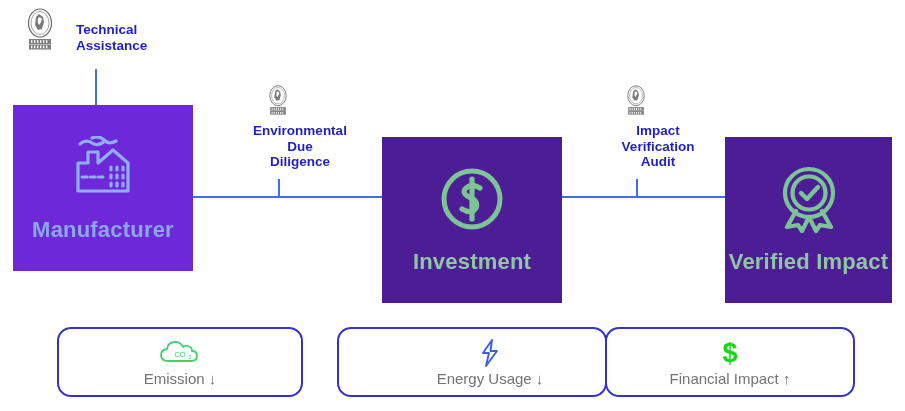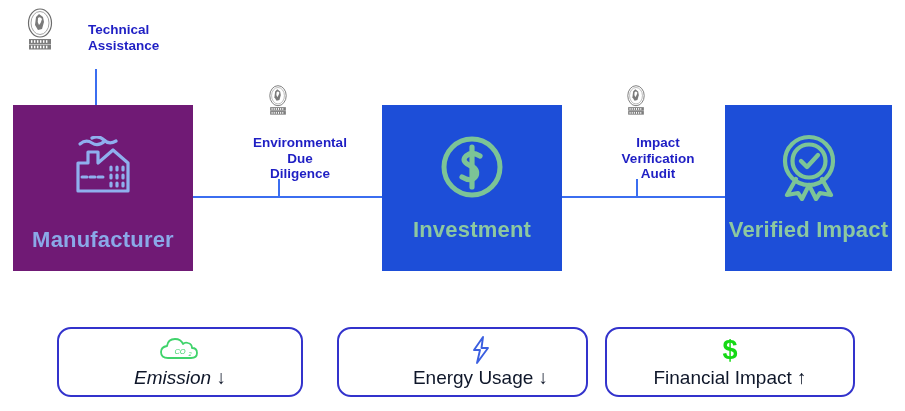--- a/index.html
+++ b/index.html
@@ -24,35 +24,34 @@
     display:flex;align-items:center;justify-content:center;
     height:72px;
   }
   .stage-box .stage-label{
     margin-top:14px;
     font-size:22px;
     font-weight:bold;
     letter-spacing:.2px;
     white-space:nowrap;
   }
-  .box-blue{background:#701a75;gap:10px;}
+  .box-blue{background:#6d28d9;}
   .box-blue .stage-label{color:#8aa9e8;}
-  .box-green{background:#1d4ed8;}
+  .box-green{background:#4c1d95;margin-top:32px;}
   .box-green .stage-label{color:#8dc8a0;}
 
   
   .hline{position:absolute;height:2px;background:#3b6ef0;}
   .vline{position:absolute;width:2px;background:#3b6ef0;}
 
   
   .service{
     position:absolute;
     display:flex;flex-direction:column;align-items:center;
     text-align:center;
-    gap:12px;
   }
   .service .svc-text{
     color:#1f1fc4;
     font-weight:bold;
     font-size:13.5px;
     line-height:15.5px;
     white-space:pre-line;
     margin-left:44px;
   }
   .service .bv-logo{margin-bottom:4px;}
@@ -66,22 +65,22 @@
     display:flex;flex-direction:column;
     align-items:center;justify-content:center;
     box-sizing:border-box;
   }
   .card .card-icon{
     height:30px;
     display:flex;align-items:center;justify-content:center;
     margin-bottom:2px;
   }
   .card .card-label{
-    font-size:19px;
-    color:#0f172a;
+    font-size:15px;
+    color:#737373;
     white-space:nowrap;
   }
   .dollar-glyph{
     font-size:27px;
     font-weight:bold;
     color:#16d916;
     line-height:28px;
     font-family:"Liberation Sans", sans-serif;
   }
 </style>
@@ -229,32 +228,32 @@
         <circle cx="35" cy="28" r="24"></circle>
         <circle cx="35" cy="28" r="16.5"></circle>
         <path d="M27 28 l6 6 l11 -12" stroke-width="4.4"></path>
         <path d="M22 46 L13 62 L24 60 L28 66 L35 52"></path>
         <path d="M48 46 L57 62 L46 60 L42 66 L35 52"></path>
       </svg>
     </span>
     <span class="stage-label">Verified Impact</span>
   </div>
 
-  <div class="card" style="left:57px;top:327px;width:246px;height:70px;font-style:italic;">
+  <div class="card" style="left:57px;top:327px;width:246px;height:70px;">
     <span class="card-icon">
       <svg width="44" height="28" viewBox="0 0 44 28" fill="none" stroke="#3fd36b" stroke-width="1.8" stroke-linecap="round" stroke-linejoin="round">
         <path d="M10 22 q-7 0 -7 -6 q0 -5 6 -6 q1 -7 8 -7 q6 0 8 5 q2 -2 5 -1 q4 1 4 5 q5 0 5 5 q0 5 -6 5 Z"></path>
         <text x="22" y="18" font-family="'Liberation Sans',sans-serif" font-size="7.5" fill="#3fd36b" stroke="none" text-anchor="middle">CO</text>
         <text x="30.5" y="20" font-family="'Liberation Sans',sans-serif" font-size="5.5" fill="#3fd36b" stroke="none">2</text>
       </svg>
     </span>
     <span class="card-label">Emission ↓</span>
   </div>
 
-  <div class="card" style="left:337px;top:327px;width:251px;height:70px;padding-left:36px;">
+  <div class="card" style="left:337px;top:327px;width:270px;height:70px;padding-left:36px;">
     <span class="card-icon">
       <svg width="24" height="30" viewBox="0 0 24 30" fill="none" stroke="#3b5fe0" stroke-width="1.9" stroke-linecap="round" stroke-linejoin="round">
         <path d="M14 2 L5 15 L11 15 L8 28 L19 13 L12.5 13 Z"></path>
       </svg>
     </span>
     <span class="card-label">Energy Usage ↓</span>
   </div>
 
   <div class="card" style="left:605px;top:327px;width:250px;height:70px;">
     <span class="card-icon">

